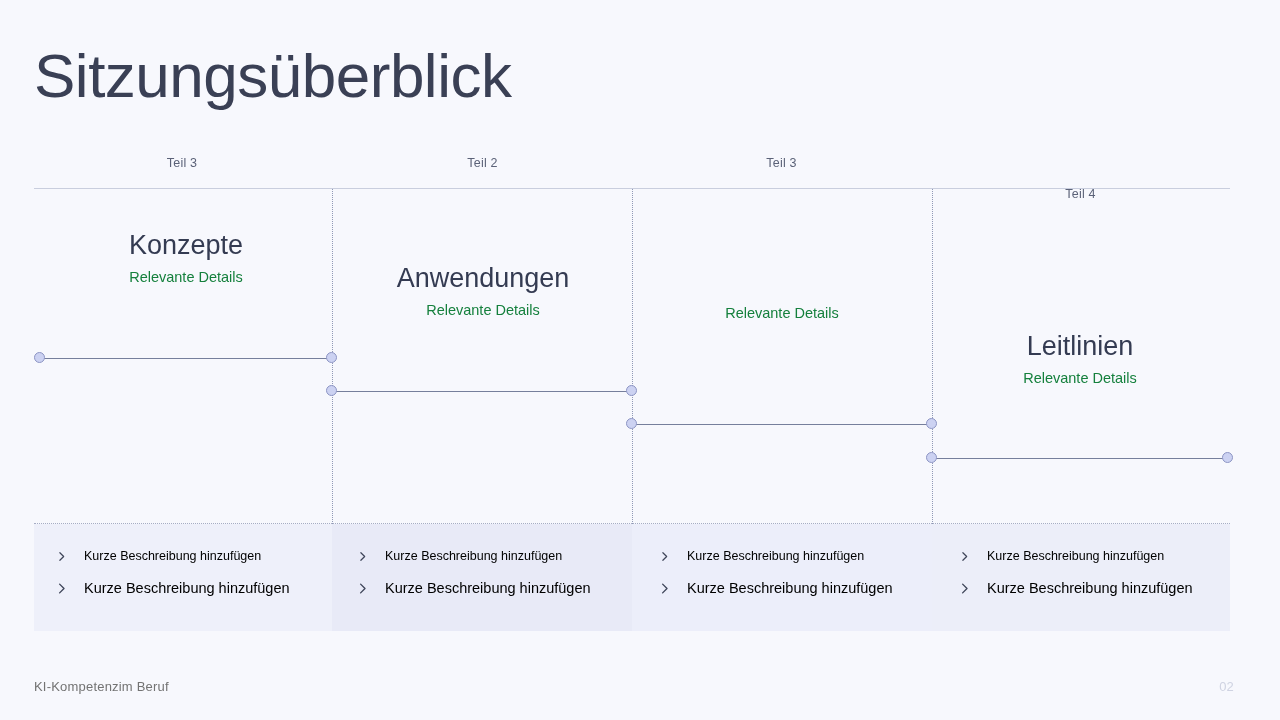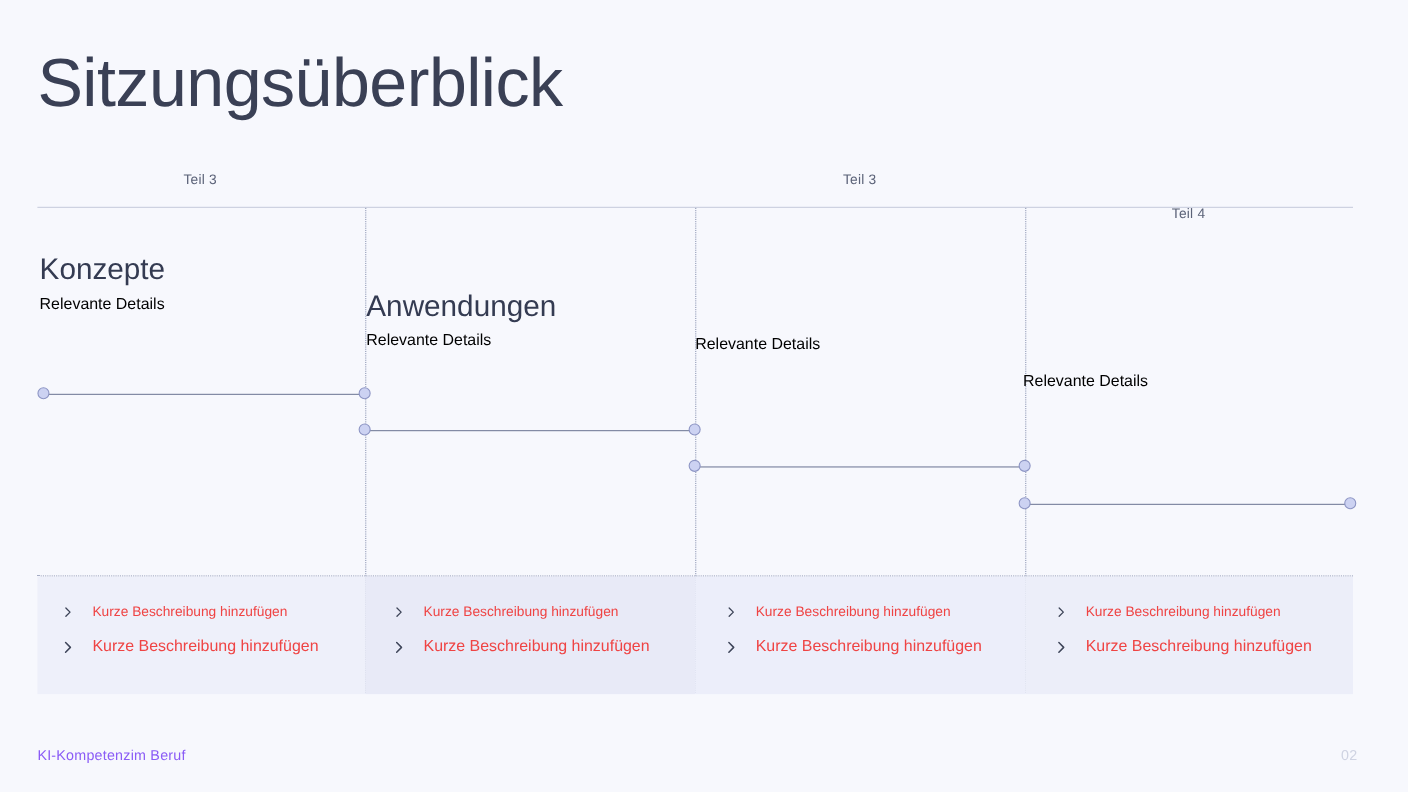--- a/index.html
+++ b/index.html
@@ -78,33 +78,34 @@
   .h-dotted {
     position: absolute;
     top: 367px;
     height: 0;
     border-top: 1px dotted #a6adc4;
   }
 
   
   .section-block {
     position: absolute;
+    text-align: center;
     width: 300px;
   }
   .section-title {
     font-size: 27px;
     font-weight: 400;
     color: #343b52;
     line-height: 1.15;
     white-space: nowrap;
   }
   .section-sub {
     margin-top: 8px;
     font-size: 14.5px;
-    color: #000000;
+    color: #15803d;
     white-space: nowrap;
   }
 
   
   .connector {
     position: absolute;
     height: 14px;
   }
   .connector .rail {
     position: absolute;
@@ -141,54 +142,55 @@
     height: 16px;
     flex: 0 0 16px;
     margin-right: 15px;
     color: #3e4559;
     display: flex;
     align-items: center;
     justify-content: center;
   }
   .chev svg { display: block; }
   .bullet-text {
-    color: #ef4444;
+    color: #000000;
     white-space: nowrap;
   }
   .bullet-row.small .bullet-text { font-size: 12.5px; }
   .bullet-row.large .bullet-text { font-size: 14.5px; }
   .bullet-row.small .chev svg { width: 13px; height: 13px; }
   .bullet-row.large .chev svg { width: 15px; height: 15px; }
 
   
   #footer-left {
     position: absolute;
     left: 34px;
     bottom: 26px;
     font-size: 13px;
-    color: #8b5cf6;
+    color: #737373;
     letter-spacing: 0.2px;
   }
   #footer-page {
     position: absolute;
     right: 46px;
     bottom: 26px;
     font-size: 13px;
     color: #cfd3e2;
     letter-spacing: 0.2px;
   }
 </style>
 </head>
 <body>
 
 <div id="page-title">Sitzungsüberblick</div>
 
 <div id="stage">
 
   <div class="col-header" style="left:0px;width:296px;">Teil 3</div>
+  <div class="col-header" style="left:299px;width:299px;">Teil 2</div>
   <div class="col-header" style="left:598px;width:299px;">Teil 3</div>
   <div class="col-header" style="left:897px;width:299px;margin-top:31px;">Teil 4</div>
 
   <div id="top-rule"></div>
 
   <div class="v-divider" style="left:298px;"></div>
   <div class="v-divider" style="left:598px;"></div>
   <div class="v-divider" style="left:898px;"></div>
 
   <div class="bottom-panel" style="left:0px;width:298px;background:#eef0fa;"></div>
@@ -221,20 +223,21 @@
   <div class="section-block" style="left:598px;top:141px;">
     <div class="section-sub">Relevante Details</div>
   </div>
   <div class="connector" style="left:592px;top:262px;width:311px;">
     <div class="rail"></div>
     <div class="dot start"></div>
     <div class="dot end"></div>
   </div>
 
   <div class="section-block" style="left:896px;top:175px;">
+    <div class="section-title">Leitlinien</div>
     <div class="section-sub">Relevante Details</div>
   </div>
   <div class="connector" style="left:892px;top:296px;width:307px;">
     <div class="rail"></div>
     <div class="dot start"></div>
     <div class="dot end"></div>
   </div>
 
   <div class="bullet-list" style="left:19px;top:392px;">
     <div class="bullet-row small">

